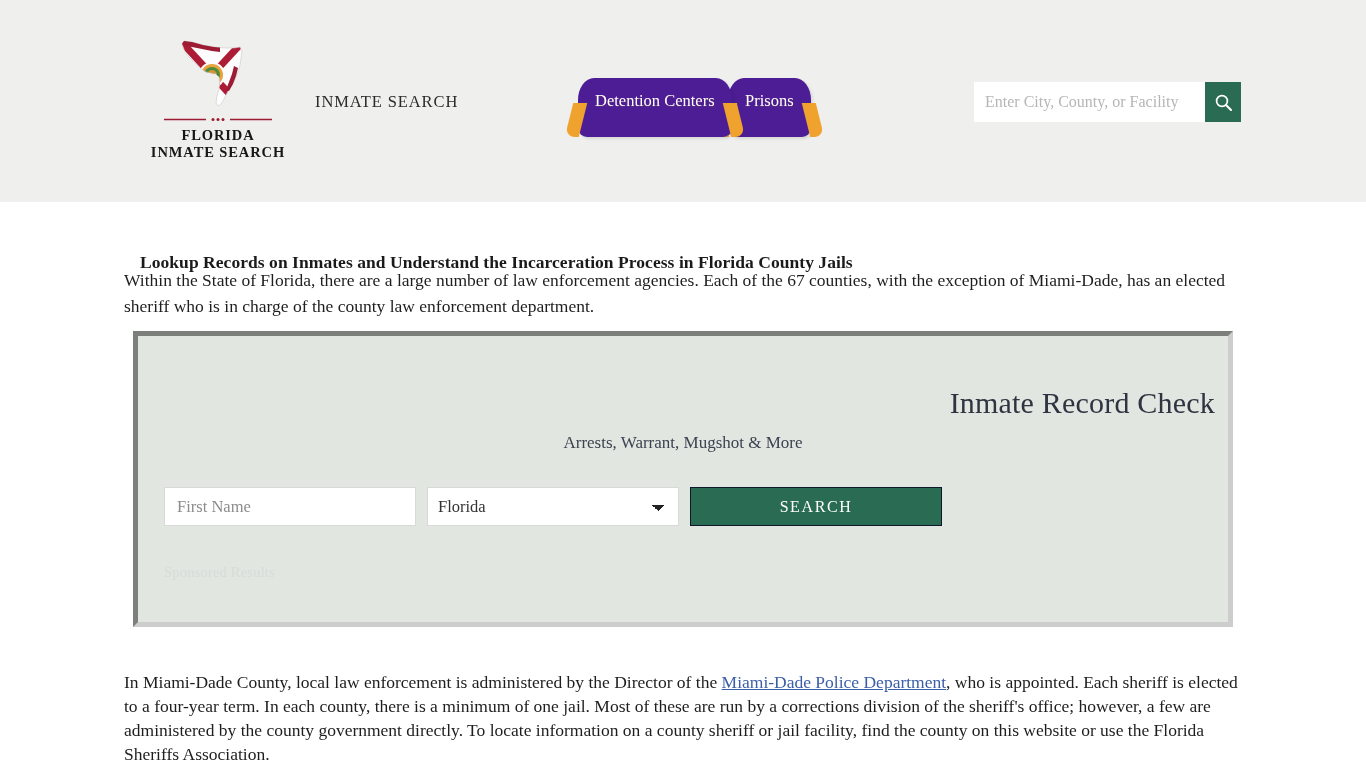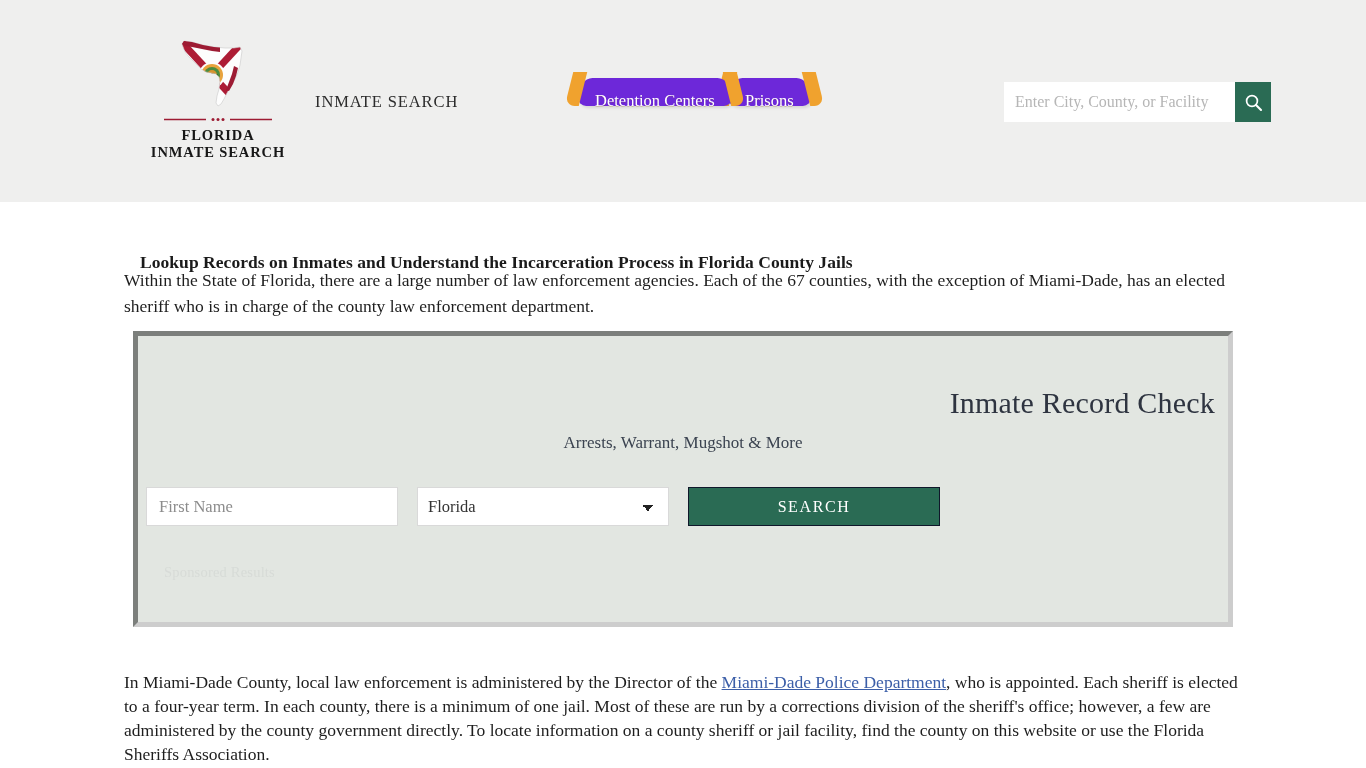--- a/index.html
+++ b/index.html
@@ -69,22 +69,22 @@
   .nav-tabs {
     position: absolute;
     left: 578px;
     top: 78px;
     height: 46px;
     display: flex;
     align-items: flex-start;
   }
   .nav-tab {
     position: relative;
-    height: 28px;
-    background: #6d28d9;
+    height: 59px;
+    background: #4c1d95;
     color: #ffffff;
     font-family: "Liberation Serif", "DejaVu Serif", serif;
     font-size: 16.5px;
     line-height: 45px;
     padding: 0 17px;
     border-top-left-radius: 16px 22px;
     border-top-right-radius: 16px 22px;
     border-bottom-left-radius: 9px;
     border-bottom-right-radius: 9px;
     margin-right: -4px;
@@ -114,21 +114,21 @@
     transform: skewX(14deg);
     z-index: -1;
   }
   .nav-tab.t1 { z-index: 3; }
   .nav-tab.t2 { z-index: 2; }
   .nav-tab.t3 { z-index: 1; }
 
   
   .hdr-search {
     position: absolute;
-    left: 1004px;
+    left: 974px;
     top: 82px;
     display: flex;
     height: 48px;
   }
   .hdr-search-input {
     width: 231px;
     height: 40px;
     border: none;
     outline: none;
     background: #ffffff;
@@ -197,22 +197,22 @@
     text-align: center;
     margin: 6px 0 0 0;
     font-family: "Liberation Serif", "DejaVu Serif", serif;
     font-size: 17px;
     color: #3b4350;
   }
   .widget-form {
     display: flex;
     align-items: flex-end;
     margin-top: 34px;
-    padding: 0 8px;
-    gap: 8px;
+    padding: 0 26px;
+    gap: 0;
   }
   .wf-input {
     height: 39px;
     border: 1px solid #d9d9d9;
     background: #fff;
     font-family: "Liberation Serif", "DejaVu Serif", serif;
     font-size: 16.5px;
     color: #555;
     padding: 0 12px;
     outline: none;

